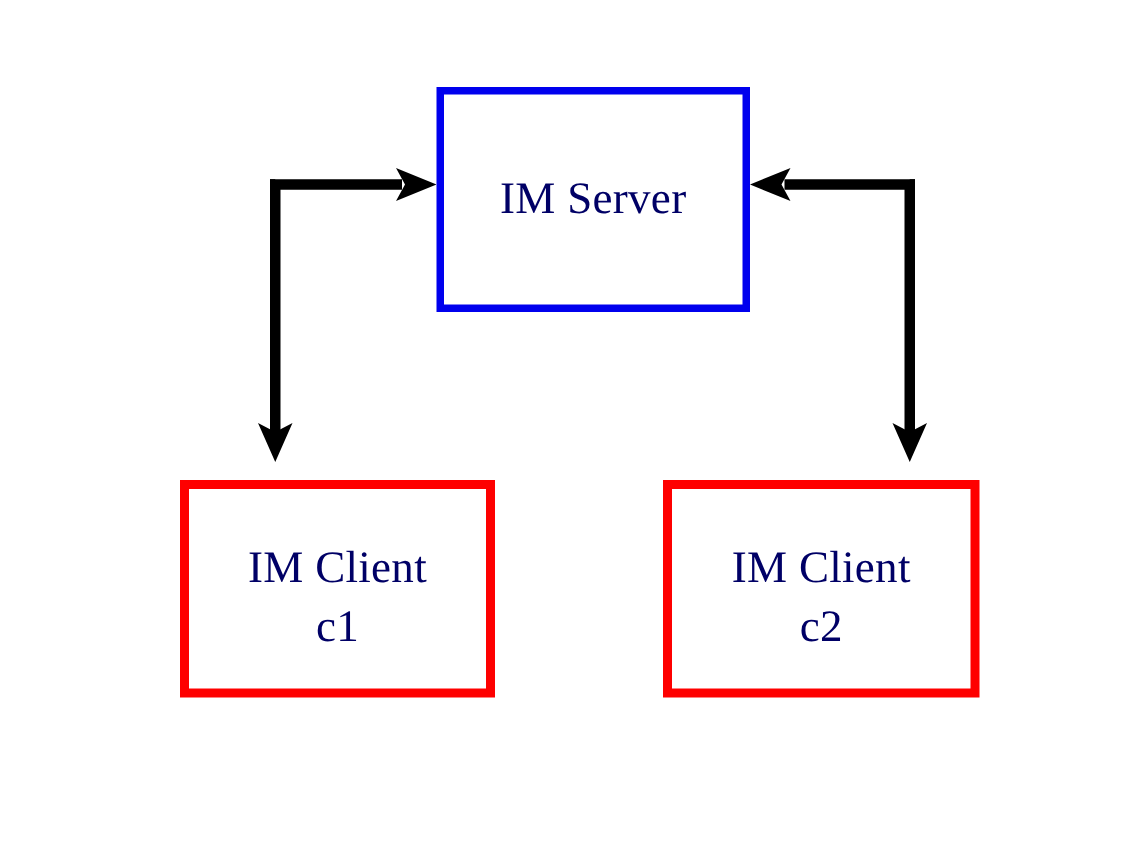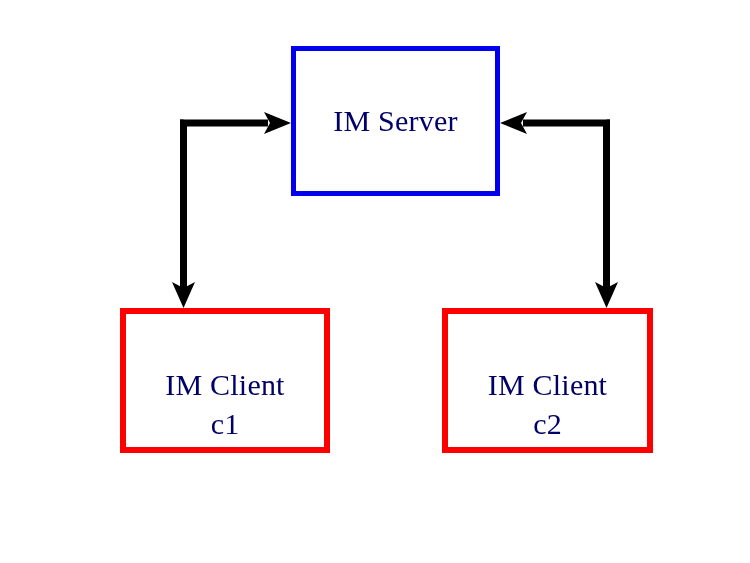--- a/index.html
+++ b/index.html
@@ -26,20 +26,21 @@
   }
   .node {
     position: absolute;
     box-sizing: border-box;
     background: #ffffff;
     display: flex;
     flex-direction: column;
     align-items: center;
     justify-content: center;
     text-align: center;
+    margin-top: 12px;
   }
   .node-label {
     color: #000066;
     font-size: 30px;
     line-height: 1.28;
     letter-spacing: 0.2px;
     white-space: nowrap;
   }
   #node-server {
     left: 291px;
@@ -58,21 +59,21 @@
   #node-client-2 {
     left: 442px;
     top: 308px;
     width: 211px;
     height: 145px;
     border: 6px solid #fe0000;
   }
   #node-client-1 .node-label,
   #node-client-2 .node-label {
     position: relative;
-    top: 24px;
+    top: 6px;
   }
 </style>
 </head>
 <body>
 
 <div id="canvas">
 
   <svg id="arrow-layer" viewBox="0 0 750 563" width="750" height="563" xmlns="http://www.w3.org/2000/svg">
 
     <g>

